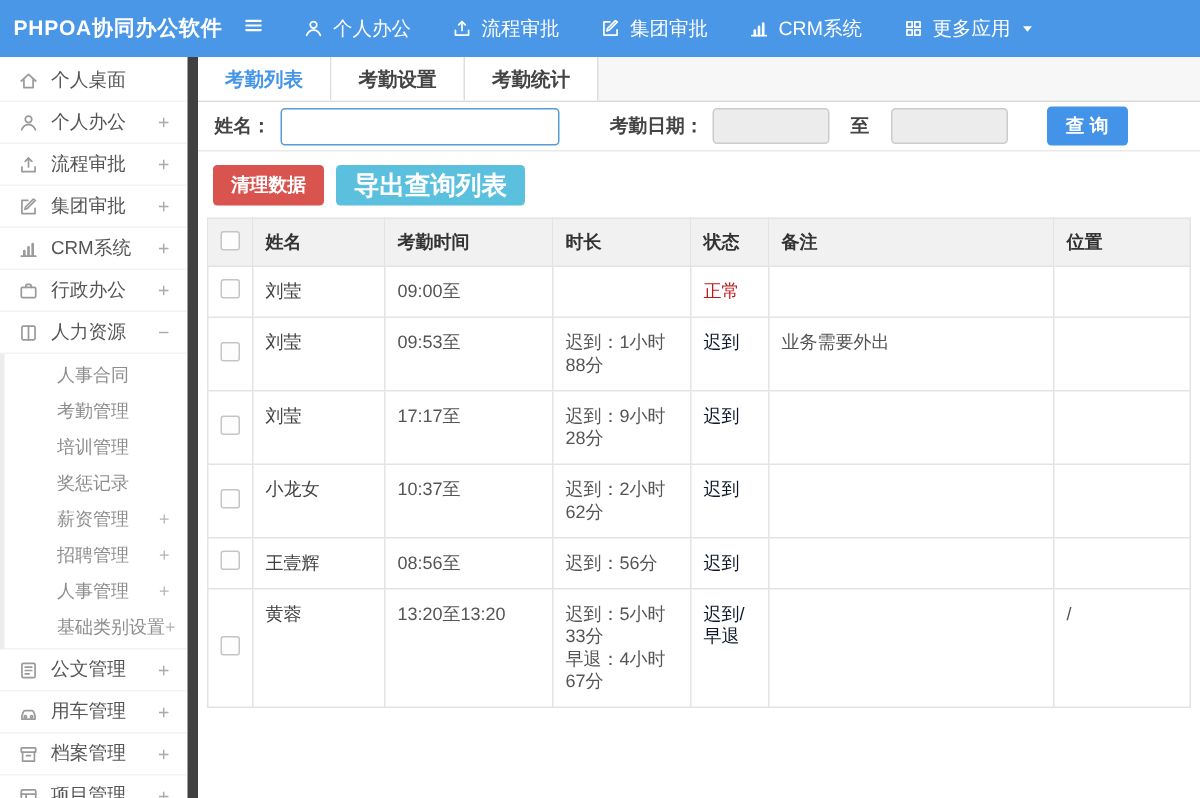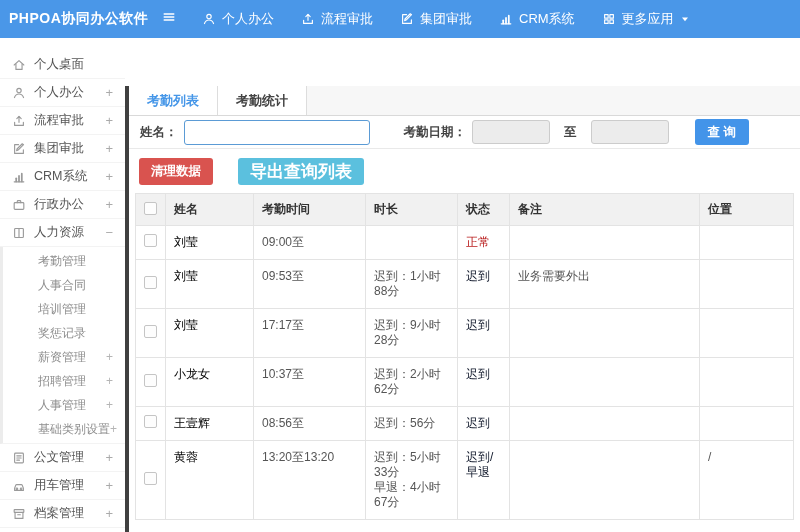--- a/index.html
+++ b/index.html
@@ -12,69 +12,69 @@
     display:flex; align-items:center; color:#fff; }
   .logo { width:162px; padding-left:9px; font-size:14px; font-weight:bold; letter-spacing:0.5px; }
   .hamburger { display:flex; align-items:center; margin-right:26px; cursor:pointer; }
   .nav-items { display:flex; align-items:center; }
   .nav-item { display:flex; align-items:center; margin-right:27px; font-size:13px; cursor:pointer; }
   .nav-item .icon { display:flex; margin-right:6px; }
   .nav-item .caret { display:flex; margin-left:6px; }
 
   
   .sidebar { position:absolute; top:38px; left:0; width:125px; bottom:0; background:#fff;
-    overflow:hidden; padding-top:13px; }
+    overflow:hidden; padding-top:2px; }
   .side-item { height:28px; display:flex; align-items:center; padding:0 12px;
     border-bottom:1px solid #f3f3f3; color:#555; font-size:12.5px; cursor:pointer; }
   .side-item .icon { display:flex; margin-right:8px; color:#9a9a9a; }
   .side-item .lbl { flex:1; white-space:nowrap; }
   .side-item .expand { color:#aaa; font-size:13px; }
   .side-sub { border-left:3px solid #ececec; border-bottom:1px solid #f3f3f3; padding:2px 0; }
   .side-sub-item { height:24px; display:flex; align-items:center; padding:0 12px 0 35px;
     color:#8d8d8d; font-size:12px; cursor:pointer; }
   .side-sub-item .lbl { flex:1; white-space:nowrap; }
   .side-sub-item .expand { color:#b5b5b5; font-size:12px; }
 
   
   .main { position:absolute; top:38px; left:125px; right:0; bottom:0; background:#fff;
-    border-left:4px solid #404040;margin-top:48px; }
+    border-left:7px solid #404040; }
   .tab-strip { display:flex; height:30px; background:#f7f7f7; border-bottom:1px solid #d9d9d9; }
   .tab { padding:0 18px; display:flex; align-items:center; font-size:13px; font-weight:bold;
     color:#444; background:#fff; border-right:1px solid #ddd; cursor:pointer; }
   .tab.active { color:#4596e8; }
 
   .filter-bar { height:33px; display:flex; align-items:center; padding:0 11px;
     border-bottom:1px solid #e9e9e9; font-size:12.5px; color:#444; font-weight:bold; }
   .filter-bar label { margin-right:6px; }
   .txt-input { width:186px; height:25px; border:1px solid #5b9bd5; border-radius:3px;
     padding:0 6px; font-size:12px; outline:none; background:#fff; }
   .date-input { width:78px; height:24px; border:1px solid #ccc; border-radius:3px;
     background:#ececec; margin:0 0 0 0; }
   .to-label { margin:0 14px; font-weight:bold; }
   .gap-lg { margin-left:34px; }
   .btn-search { margin-left:26px; background:#4394e9; color:#fff; border:none; border-radius:3px;
     height:26px; padding:0 13px; font-size:12.5px; font-weight:bold; cursor:pointer; }
 
-  .action-row { padding:9px 10px 8px 10px; display:flex; gap:25px; }
+  .action-row { padding:9px 10px 8px 10px; display:flex; gap:8px; }
   .btn-danger { background:#d9534f; color:#fff; border:none; border-radius:3px; height:27px;
     padding:0 12px; font-size:12.5px; font-weight:bold; cursor:pointer; }
   .btn-info { background:#5bc0de; color:#fff; border:none; border-radius:3px; height:27px;
     padding:0 12px; font-size:17px; font-weight:bold; cursor:pointer; }
 
   
   .table-wrap { padding:0 6px; }
   table { width:100%; border-collapse:collapse; font-size:12px; table-layout:fixed; }
   th, td { border:1px solid #e3e3e3; padding:6px 8px; text-align:left; color:#444;
     vertical-align:top; overflow:hidden; }
   thead th { background:#f1f1f1; font-weight:bold; color:#333; padding:7px 8px; }
   td { padding:9px 8px; line-height:15px; color:#555; }
   td.c-check, th.c-check { vertical-align:middle; text-align:center; padding:6px 4px; }
   .checkbox { display:inline-block; width:13px; height:13px; border:1px solid #c5c5c5;
     background:#fdfdfd; border-radius:2px; cursor:pointer; }
-  a.name-link { color:#000000; text-decoration:none; cursor:pointer; }
+  a.name-link { color:#404040; text-decoration:none; cursor:pointer; }
   .status-normal { color:#b91c1c; }
   .status-late { color:#0f172a; }
 </style>
 </head>
 <body>
 
 <div id="app">
 
   <div class="navbar">
     <div class="logo">PHPOA协同办公软件</div>
@@ -211,25 +211,25 @@
           <svg width="14" height="14" viewBox="0 0 16 16" fill="none" stroke="currentColor" stroke-width="1.3" stroke-linecap="round" stroke-linejoin="round">
             <rect x="3" y="2.8" width="10" height="10.4" rx="1"></rect>
             <path d="M8 2.8v10.4"></path>
           </svg>
         </span>
         <span class="lbl">人力资源</span>
         <span class="expand">−</span>
       </div>
       <div class="side-sub">
         <div class="side-sub-item">
+          <span class="lbl">人事合同</span>
+          <span class="expand"></span>
+        </div>
+        <div class="side-sub-item">
           <span class="lbl">考勤管理</span>
-          <span class="expand"></span>
-        </div>
-        <div class="side-sub-item">
-          <span class="lbl">人事合同</span>
           <span class="expand"></span>
         </div>
         <div class="side-sub-item">
           <span class="lbl">培训管理</span>
           <span class="expand"></span>
         </div>
         <div class="side-sub-item">
           <span class="lbl">奖惩记录</span>
           <span class="expand"></span>
         </div>
@@ -290,20 +290,21 @@
           </svg>
         </span>
         <span class="lbl">项目管理</span>
         <span class="expand">+</span>
       </div>
     </div>
 
   <div class="main">
     <div class="tab-strip" id="tab-strip">
         <div class="tab active">考勤列表</div>
+        <div class="tab">考勤设置</div>
         <div class="tab">考勤统计</div>
       </div>
 
     <div class="filter-bar">
       <label>姓名：</label>
       <input class="txt-input" type="text" value="" style="">
       <label class="gap-lg">考勤日期：</label>
       <input class="date-input" type="text" readonly="" value="" style="">
       <span class="to-label">至</span>
       <input class="date-input" type="text" readonly="" value="" style="">

